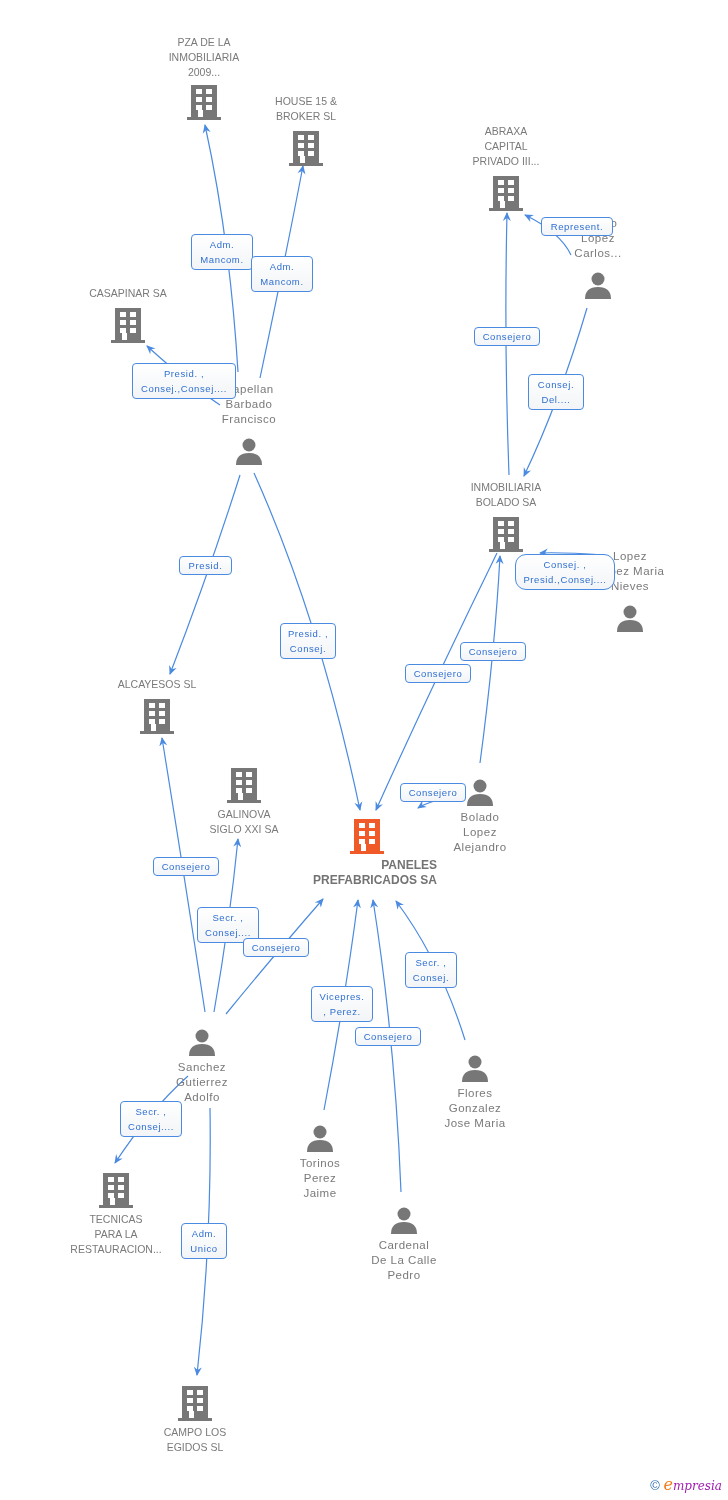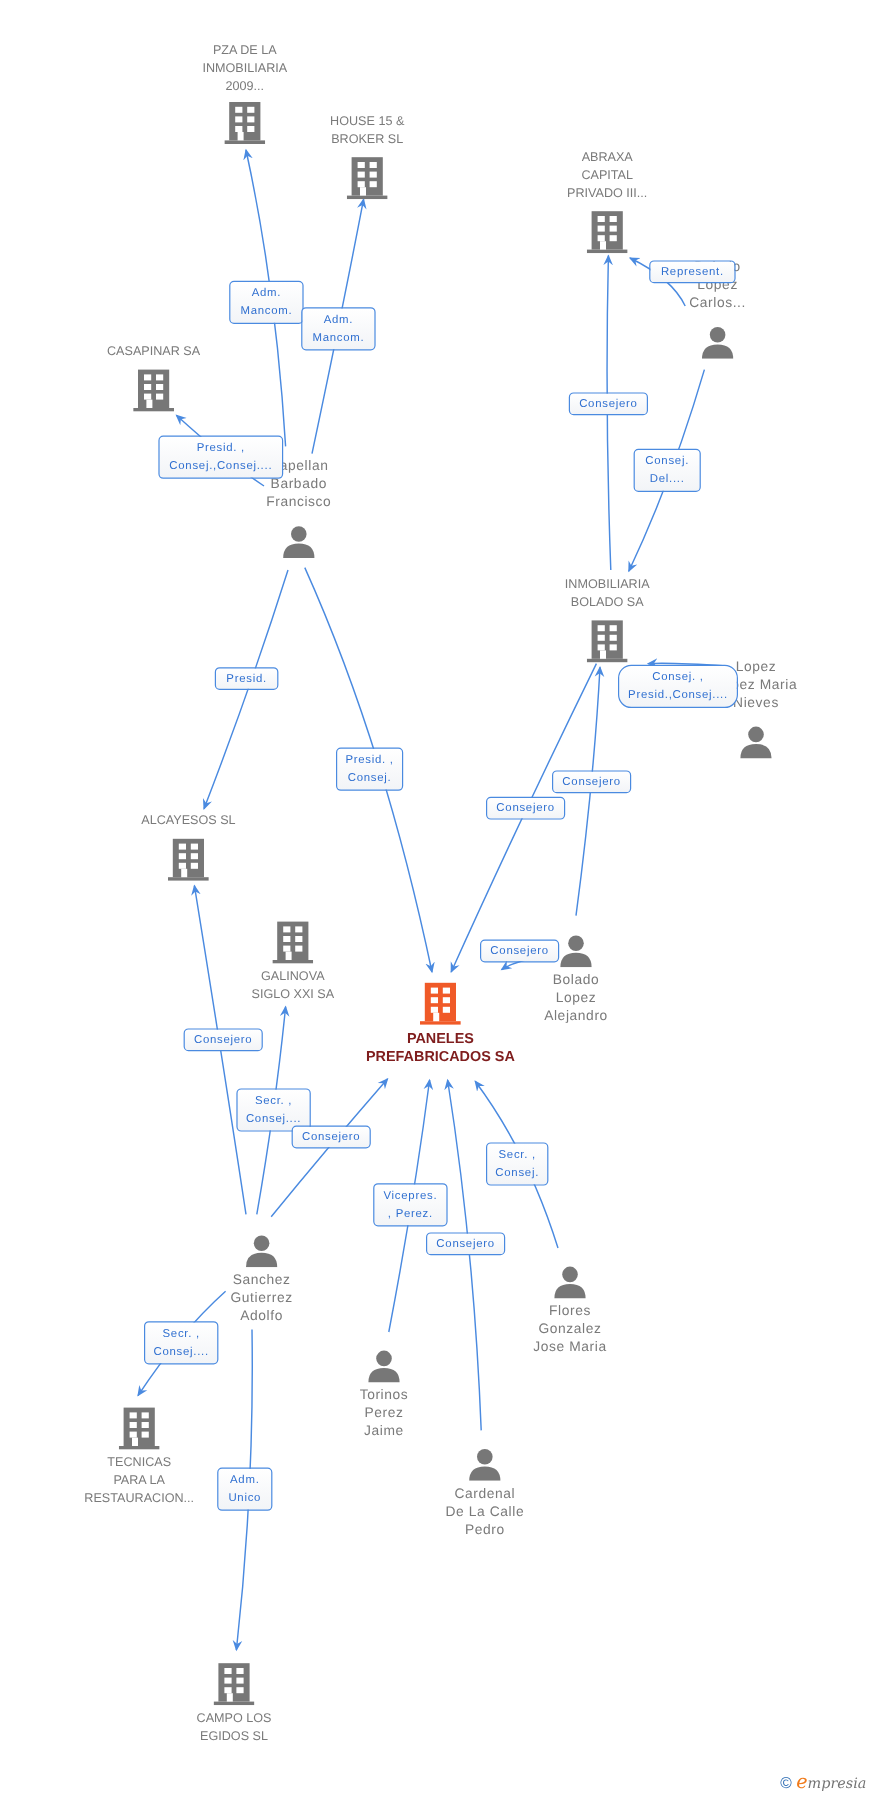--- a/index.html
+++ b/index.html
@@ -2,26 +2,26 @@
 <html><head>
 <meta charset="utf-8">
 <style>
   html, body { margin:0; padding:0; background:#ffffff; }
   body { width:728px; height:1500px; position:relative; overflow:hidden; font-family:"Liberation Sans", "DejaVu Sans", sans-serif; }
   #edges { position:absolute; left:0; top:0; width:728px; height:1500px; }
   .node { position:absolute; text-align:center; color:#7a7a7a; font-size:11px; line-height:15px; }
   .node .name { display:block; white-space:nowrap; }
   .node.company .name { font-size:10.5px; letter-spacing:0; }
   .node.person .name { font-size:11.5px; letter-spacing:0.5px; }
-  .node.main .name { font-weight:bold; color:#7f1d1d; font-size:12px; }
+  .node.main .name { font-weight:bold; color:#737373; font-size:12px;text-align:right; }
   .icon { display:block; margin:0 auto; }
   .elabel { position:absolute; background:linear-gradient(#ffffff,#f2f4f7); border:1px solid #4a8ae0; border-radius:4px; color:#2f6fd0; font-size:9.5px; line-height:15px; text-align:center; padding:2px 6px; white-space:nowrap; letter-spacing:0.6px; box-sizing:border-box; }
   .copyright { position:absolute; right:6px; bottom:6px; font-size:13px; color:#2e6db4; }
   .copyright .e { color:#f07a1a; font-style:italic; font-family:"DejaVu Serif", serif; font-size:16px; }
-  .copyright .rest { font-style:italic; color:#737373; font-family:"DejaVu Serif", serif; font-size:12px; }
+  .copyright .rest { font-style:italic; color:#a21caf; font-family:"DejaVu Serif", serif; font-size:12px; }
 </style>
 </head>
 <body>
 
 <svg id="edges" xmlns="http://www.w3.org/2000/svg">
   <defs>
     <marker id="arr" markerWidth="10" markerHeight="10" refX="8" refY="5" orient="auto" markerUnits="userSpaceOnUse">
       <path d="M0,1 L9,5 L0,9 L3,5 Z" fill="#4a8ae0"></path>
     </marker>
   </defs>
@@ -283,21 +283,21 @@
 <div class="node person" style="left:430px; top:778px; width:100px;">
   <svg class="icon" width="28" height="28" viewBox="0 0 28 28" style="margin-bottom:4px;">
     <circle cx="14" cy="8" r="6.5" fill="#777"></circle>
       <path d="M1,28 Q1,16 14,16 Q27,16 27,28 Z" fill="#777"></path>
   </svg>
   <span class="name">Bolado</span>
   <span class="name">Lopez</span>
   <span class="name">Alejandro</span>
 </div>
 
-<div class="node person" style="left:168px; top:1028px; width:100px;">
+<div class="node person" style="left:152px; top:1028px; width:100px;">
   <svg class="icon" width="28" height="28" viewBox="0 0 28 28" style="margin-bottom:4px;">
     <circle cx="14" cy="8" r="6.5" fill="#777"></circle>
       <path d="M1,28 Q1,16 14,16 Q27,16 27,28 Z" fill="#777"></path>
   </svg>
   <span class="name">Sanchez</span>
   <span class="name">Gutierrez</span>
   <span class="name">Adolfo</span>
 </div>
 
 <div class="node person" style="left:270px; top:1124px; width:100px;">

